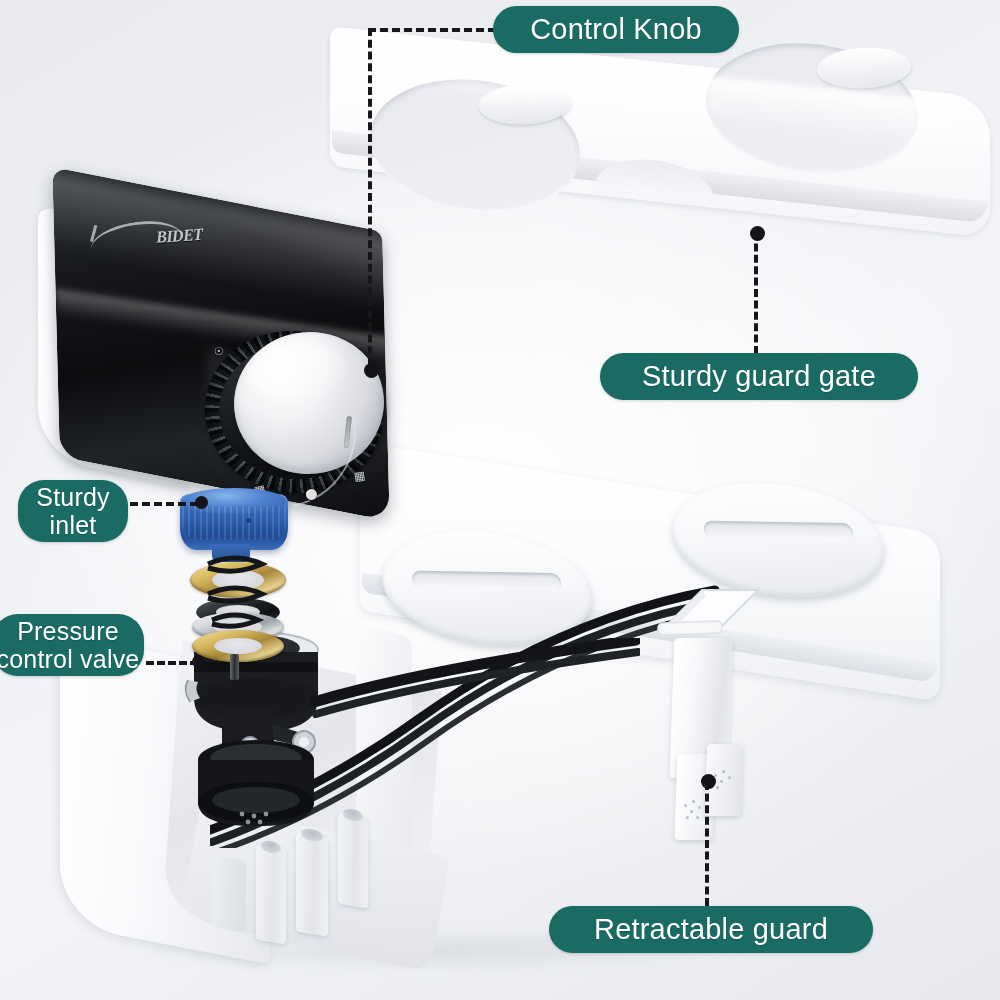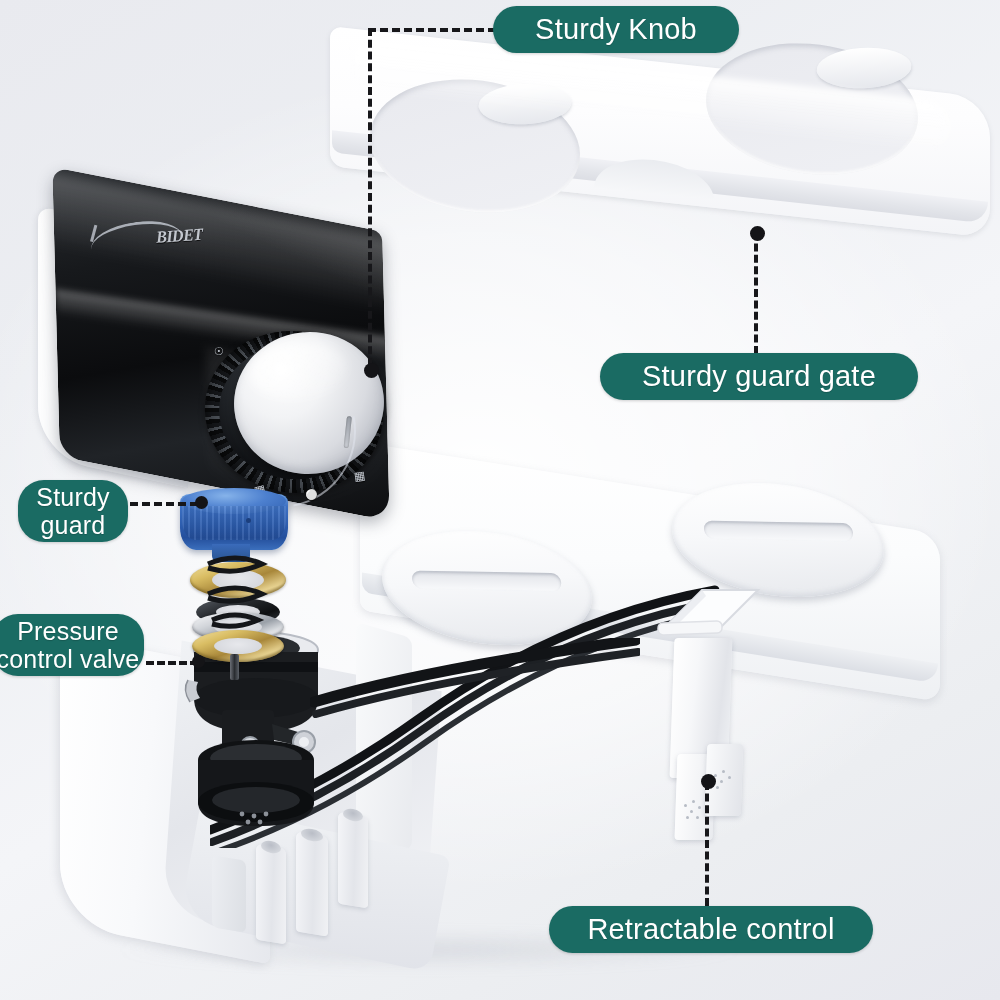--- a/index.html
+++ b/index.html
@@ -674,25 +674,25 @@
   <div class="leader">
     <div class="seg-h" style="left:146px; top:661px; width:52px;"></div>
   </div>
   <div class="dot sm" style="left:192px; top:655px;"></div>
 
   <div class="leader">
     <div class="seg-v" style="left:705px; top:782px; height:124px;"></div>
   </div>
   <div class="dot" style="left:701px; top:774px;"></div>
 
-  <div class="callout" id="callout-control-knob" style="left: 493px; top: 6px; width: 246px; height: 47px; font-size: 29px; background: rgb(26, 107, 99); color: rgb(255, 255, 255);">Sturdy Knob</div>
+  <div class="callout" id="callout-control-knob" style="left: 493px; top: 6px; width: 246px; height: 47px; font-size: 29px; background: rgb(26, 107, 99); color: rgb(255, 255, 255);">Control Knob</div>
 
   <div class="callout" id="callout-nozzle-guard-gate" style="left: 600px; top: 353px; width: 318px; height: 47px; font-size: 29px; background: rgb(26, 107, 99); color: rgb(255, 255, 255);">Sturdy guard gate</div>
 
   <div class="callout two-line" id="callout-sturdy-inlet" style="left: 18px; top: 480px; width: 110px; height: 62px; font-size: 25px; background: rgb(26, 107, 99); color: rgb(255, 255, 255);">Sturdy
-guard</div>
+inlet</div>
 
   <div class="callout two-line" id="callout-pressure-control-valve" style="left: -8px; top: 614px; width: 152px; height: 62px; font-size: 25px; background: rgb(26, 107, 99); color: rgb(255, 255, 255);">Pressure
 control valve</div>
 
-  <div class="callout" id="callout-retractable-nozzle" style="left: 549px; top: 906px; width: 324px; height: 47px; font-size: 29px; background: rgb(26, 107, 99); color: rgb(255, 255, 255);">Retractable control</div>
+  <div class="callout" id="callout-retractable-nozzle" style="left: 549px; top: 906px; width: 324px; height: 47px; font-size: 29px; background: rgb(26, 107, 99); color: rgb(255, 255, 255);">Retractable guard</div>
 
 </div>
 
 </body></html>

